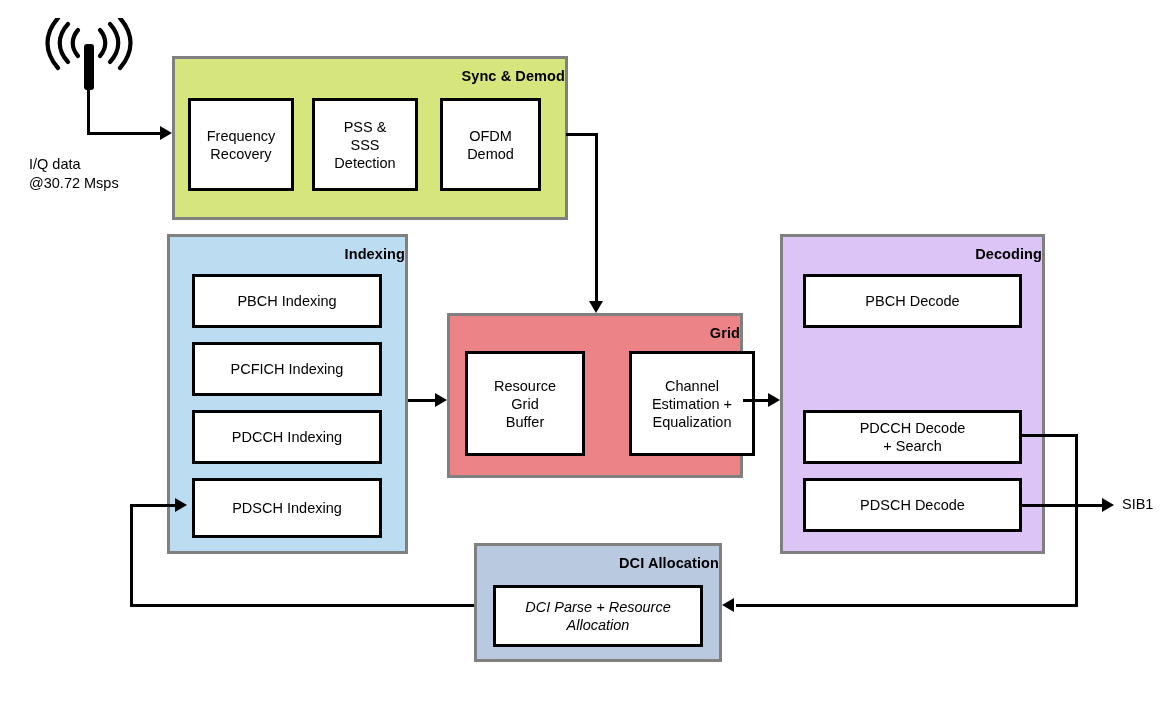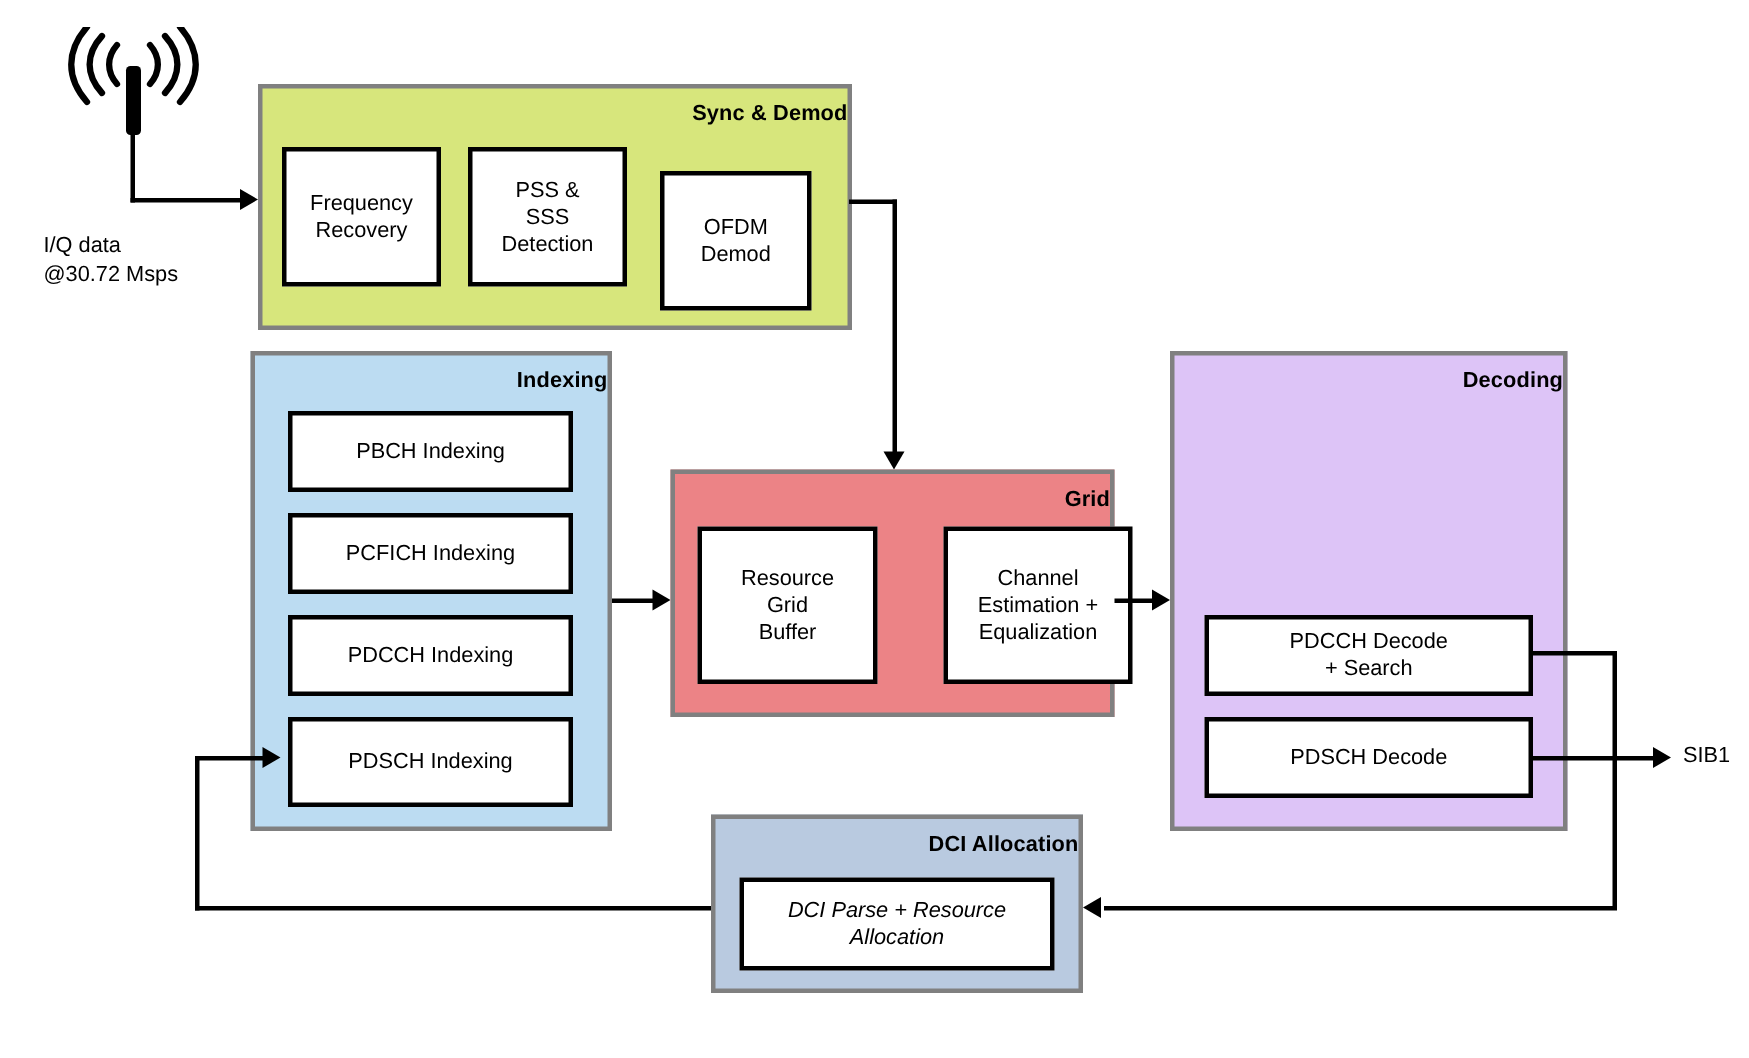--- a/index.html
+++ b/index.html
@@ -108,21 +108,21 @@
 @30.72 Msps</div>
 
   <div class="group" style="left:172px; top:56px; width:396px; height:164px; background:#d7e67c;">
     <div class="group-title" style="top:9px;">Sync &amp; Demod</div>
   </div>
   <div class="blk" style="left:188px; top:98px; width:106px; height:93px;">Frequency
 Recovery</div>
   <div class="blk" style="left:312px; top:98px; width:106px; height:93px;">PSS &amp;
 SSS
 Detection</div>
-  <div class="blk" style="left:440px; top:98px; width:101px; height:93px;margin-top:16px;">OFDM
+  <div class="blk" style="left:440px; top:98px; width:101px; height:93px;">OFDM
 Demod</div>
 
   <div class="seg hseg" style="left:566px; top:133px; width:32px;"></div>
   <div class="seg vseg" style="left:595px; top:133px; height:170px;"></div>
   <div class="arrow arrow-d" style="left:589px; top:301px;"></div>
 
   <div class="group" style="left:167px; top:234px; width:241px; height:320px; background:#bcdcf2;">
     <div class="group-title" style="top:9px;">Indexing</div>
   </div>
   <div class="blk" style="left:192px; top:274px; width:190px; height:54px;">PBCH Indexing</div>
@@ -142,20 +142,21 @@
   <div class="blk" style="left:629px; top:351px; width:126px; height:105px;">Channel
 Estimation +
 Equalization</div>
 
   <div class="seg hseg" style="left:743px; top:399px; width:28px;"></div>
   <div class="arrow arrow-r" style="left:768px; top:393px;"></div>
 
   <div class="group" style="left:780px; top:234px; width:265px; height:320px; background:#ddc4f7;">
     <div class="group-title" style="top:9px;">Decoding</div>
   </div>
+  <div class="blk" style="left:803px; top:274px; width:219px; height:54px;">PBCH Decode</div>
   <div class="blk" style="left:803px; top:410px; width:219px; height:54px;">PDCCH Decode
 + Search</div>
   <div class="blk" style="left:803px; top:478px; width:219px; height:54px;">PDSCH Decode</div>
 
   <div class="seg hseg" style="left:1021px; top:504px; width:84px;"></div>
   <div class="arrow arrow-r" style="left:1102px; top:498px;"></div>
   <div class="lbl" style="left:1122px; top:495px;">SIB1</div>
 
   <div class="seg hseg" style="left:1021px; top:434px; width:57px;"></div>
   <div class="seg vseg" style="left:1075px; top:434px; height:172px;"></div>

